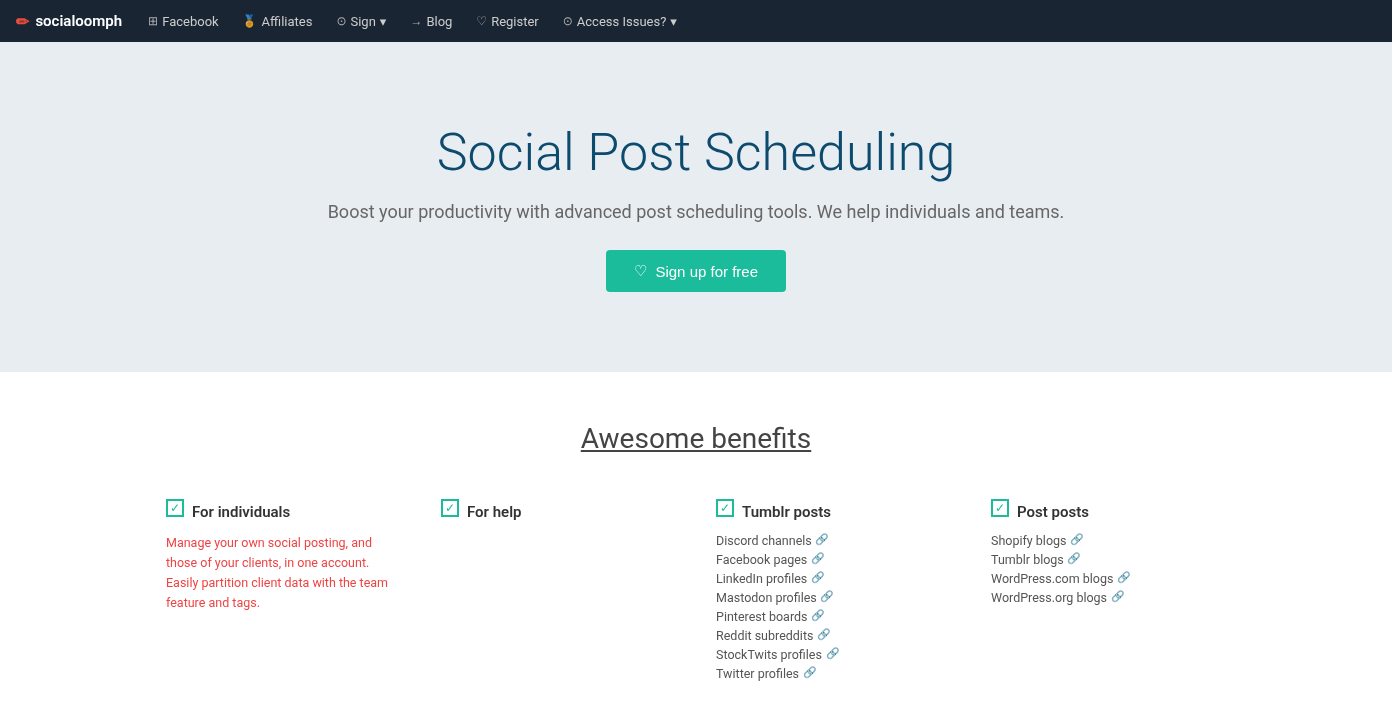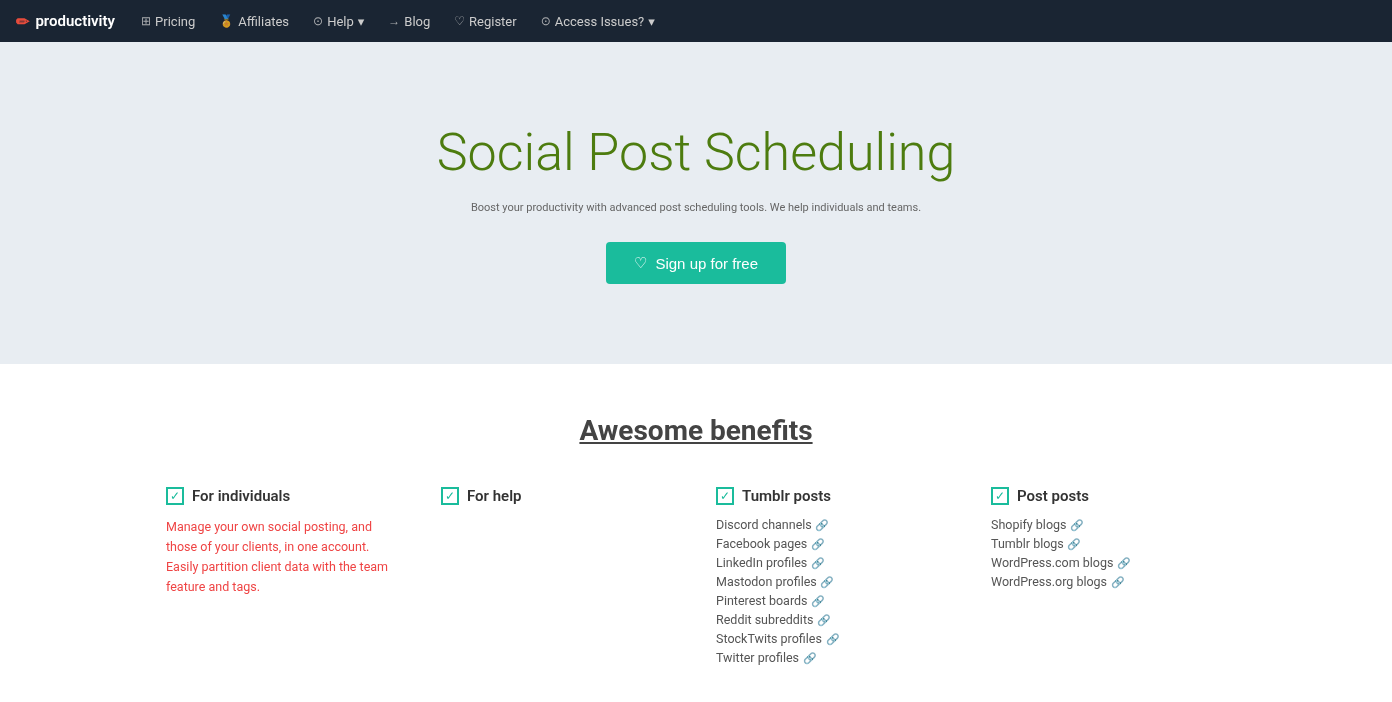--- a/index.html
+++ b/index.html
@@ -35,25 +35,25 @@
       flex-direction: column;
       align-items: center;
       justify-content: center;
       padding: 80px 40px;
       min-height: 300px;
       text-align: center;
     }
     .hero-title {
       font-size: 52px;
       font-weight: 300;
-      color: #4d7c0f;
+      color: #0c4a6e;
       margin-bottom: 18px;
     }
     .hero-subtitle {
-      font-size: 11px;
+      font-size: 18px;
       color: #666;
       margin-bottom: 28px;
     }
     .hero-btn {
       background: #1abc9c;
       color: #fff;
       border: none;
       padding: 12px 28px;
       border-radius: 4px;
       font-size: 15px;
@@ -63,21 +63,21 @@
 
     
     .benefits-section {
       max-width: 1100px;
       margin: 0 auto;
       padding: 50px 20px;
     }
     .benefits-title {
       text-align: center;
       font-size: 28px;
-      font-weight: 700;
+      font-weight: 400;
       color: #444;
       margin-bottom: 40px;
       text-decoration: underline;
     }
     .benefits-grid {
       display: grid;
       grid-template-columns: repeat(4, 1fr);
       gap: 30px 40px;
     }
     .benefit-card { }
@@ -88,62 +88,63 @@
     .benefit-check {
       width: 18px; height: 18px;
       border: 2px solid #1abc9c;
       display: flex; align-items: center; justify-content: center;
       font-size: 12px; color: #1abc9c; flex-shrink: 0;
     }
     .benefit-title {
       font-size: 15px;
       font-weight: 600;
       color: #333;
+      margin-top: 8px;
     }
     .benefit-desc {
       font-size: 12.5px;
       color: #ef4444;
       line-height: 1.6;
     }
     .benefit-desc-dark {
       font-size: 12.5px;
       color: #666;
       line-height: 1.6;
     }
     .benefit-list {
       list-style: none;
       padding: 0;
     }
     .benefit-list li {
       font-size: 12.5px;
       color: #555;
       margin-bottom: 4px;
-      display: flex; align-items: flex-end; gap: 4px;
+      display: flex; align-items: flex-start; gap: 4px;
     }
     .link-icon { color: #1abc9c; font-size: 11px; }
   </style>
 </head>
 <body>
 
 <nav>
   <a class="nav-brand">
     <span class="nav-brand-icon">✏</span>
-    <span>productivity</span>
+    <span>socialoomph</span>
   </a>
   <a class="nav-link">
     <span class="nav-icon">⊞</span>
-    <span>Pricing</span>
+    <span>Facebook</span>
   </a>
   <a class="nav-link">
     <span class="nav-icon">🏅</span>
     <span>Affiliates</span>
   </a>
   <a class="nav-link">
     <span class="nav-icon">⊙</span>
-    <span>Help</span>
+    <span>Sign</span>
     <span>▾</span>
   </a>
   <a class="nav-link">
     <span class="nav-icon">→</span>
     <span>Blog</span>
   </a>
   <a class="nav-link">
     <span class="nav-icon">♡</span>
     <span>Register</span>
   </a>

